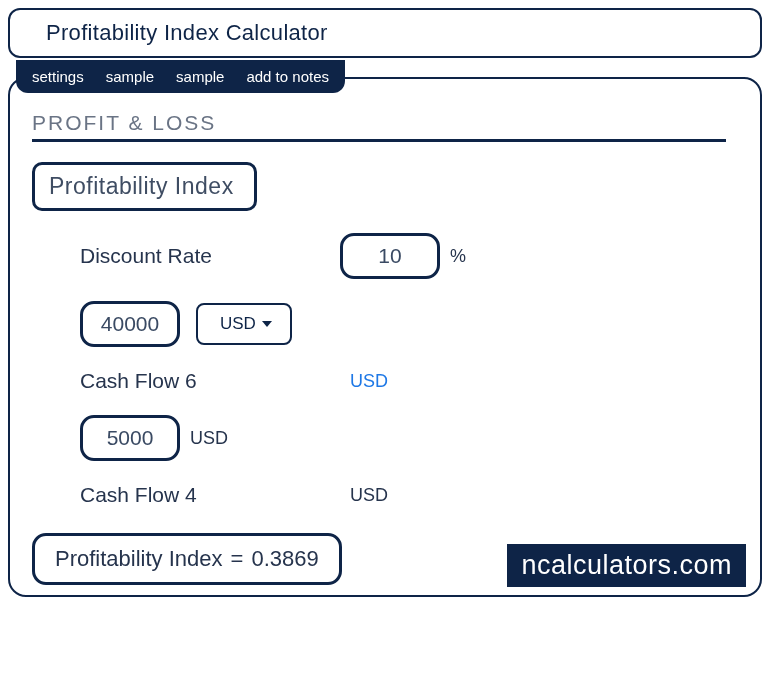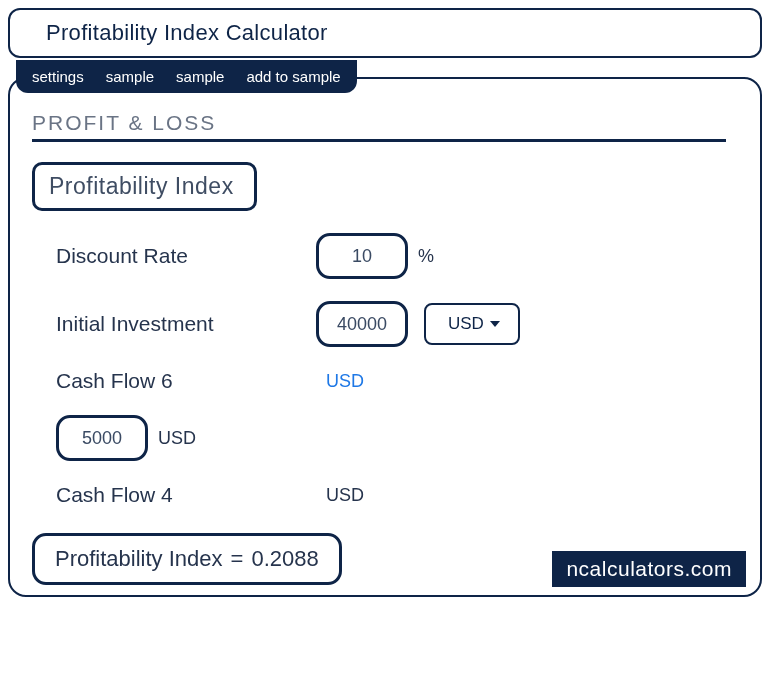--- a/index.html
+++ b/index.html
@@ -56,32 +56,32 @@
   border-radius: 10px;
   padding: 8px 20px 8px 14px;
   font-size: 23px;
   color: #3f4d63;
   letter-spacing: 0.5px;
   margin-bottom: 22px;
 }
 .row {
   display: flex;
   align-items: center;
-  margin: 0 0 22px 24px;
+  margin: 0 0 22px 48px;
   font-size: 21px;
   color: #26344d;
 }
 .row-label { width: 260px; }
 .num-input {
   border: 3px solid #0e2447;
   border-radius: 14px;
-  width: 92px;
+  width: 100px;
   height: 46px;
   text-align: center;
-  font-size: 18px;
+  font-size: 21px;
   color: #3a4a63;
   background: #fff;
   outline: none;
 }
 .suffix {
   margin-left: 10px;
   font-size: 18px;
   color: #26344d;
 }
 .suffix-link { color: #1e78e6; cursor: pointer; }
@@ -115,53 +115,52 @@
   align-items: center;
   gap: 8px;
   margin-top: 4px;
 }
 .footer-brand {
   position: absolute;
   bottom: 8px;
   right: 14px;
   background: #0e2447;
   color: #fff;
-  font-size: 21px;
+  font-size: 27px;
   padding: 6px 14px;
   letter-spacing: 0.5px;
 }
 </style>
 </head>
 <body>
 
 
 
 <div class="title-bar">Profitability Index Calculator</div>
 
 <div class="tabs">
   <span>settings</span>
   <span>sample</span>
   <span>sample</span>
-  <span>add to sample</span>
+  <span>add to notes</span>
 </div>
 
 <div class="panel">
 
   <div class="section-header">PROFIT &amp; LOSS</div>
 
   <div class="badge-box">Profitability Index</div>
 
   <div class="row">
     <span class="row-label">Discount Rate</span>
     <input class="num-input" value="10" style="">
     <span class="suffix">%</span>
   </div>
 
   <div class="row">
-    <span class="row-label">Initial Investment</span>
     <input class="num-input" value="40000" style="">
     <div class="currency-select">
       <span>USD</span>
       <span class="caret"></span>
     </div>
   </div>
 
   <div class="row">
     <span class="row-label">Cash Flow 6</span>
     <span class="suffix suffix-link">USD</span>
@@ -173,20 +172,20 @@
   </div>
 
   <div class="row">
     <span class="row-label">Cash Flow 4</span>
     <span class="suffix">USD</span>
   </div>
 
   <div class="result-box">
     <span>Profitability Index</span>
     <span>=</span>
-    <span>0.2088</span>
+    <span>0.3869</span>
   </div>
 
   <div class="footer-brand">ncalculators.com</div>
 </div>
 
 
 
 
 </body></html>

